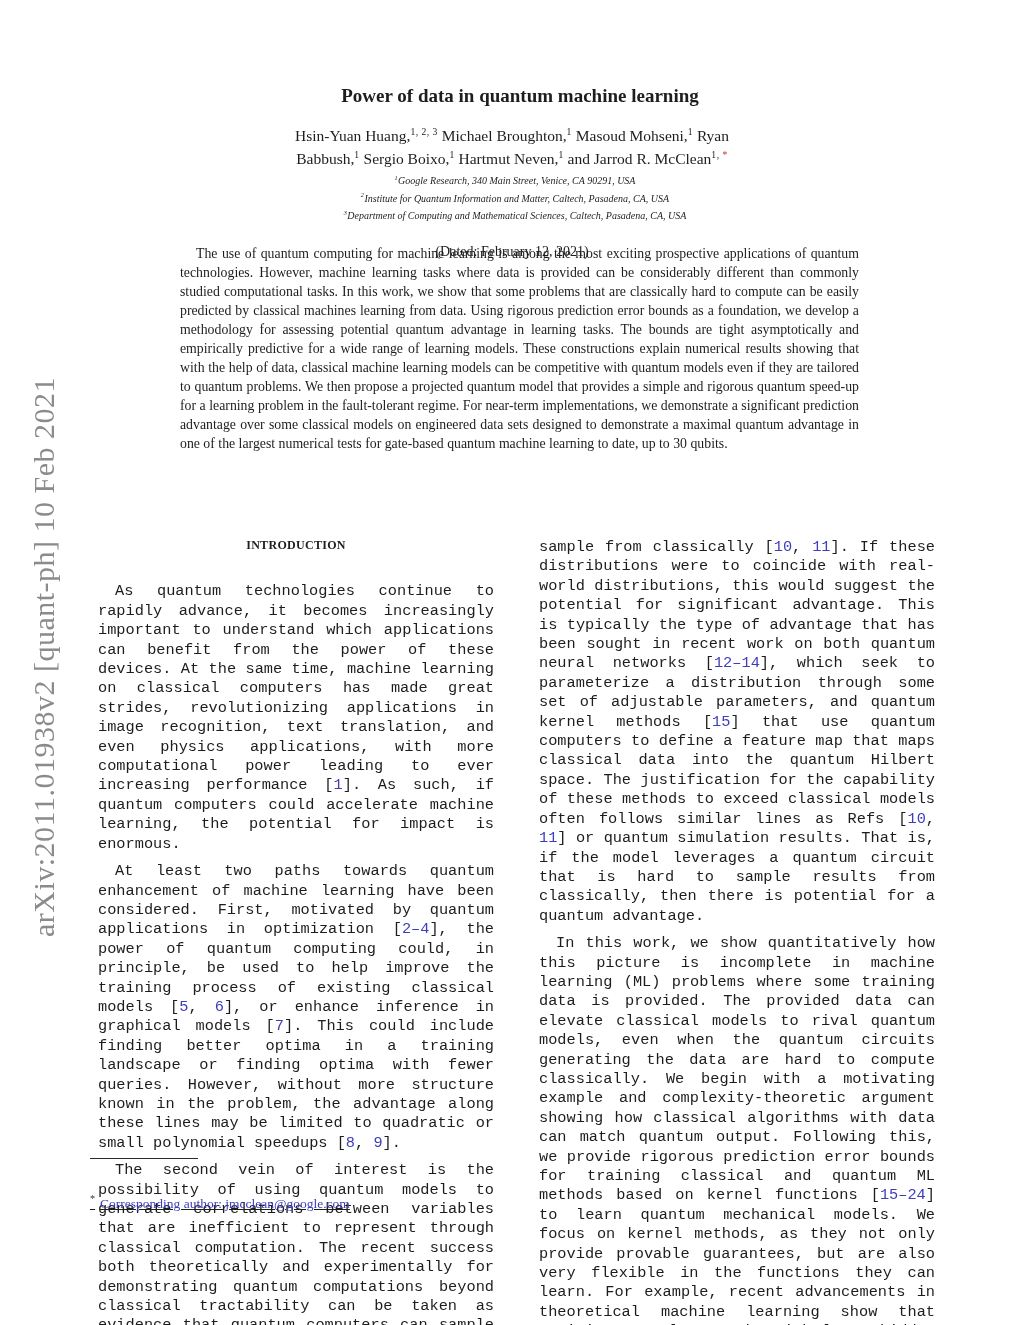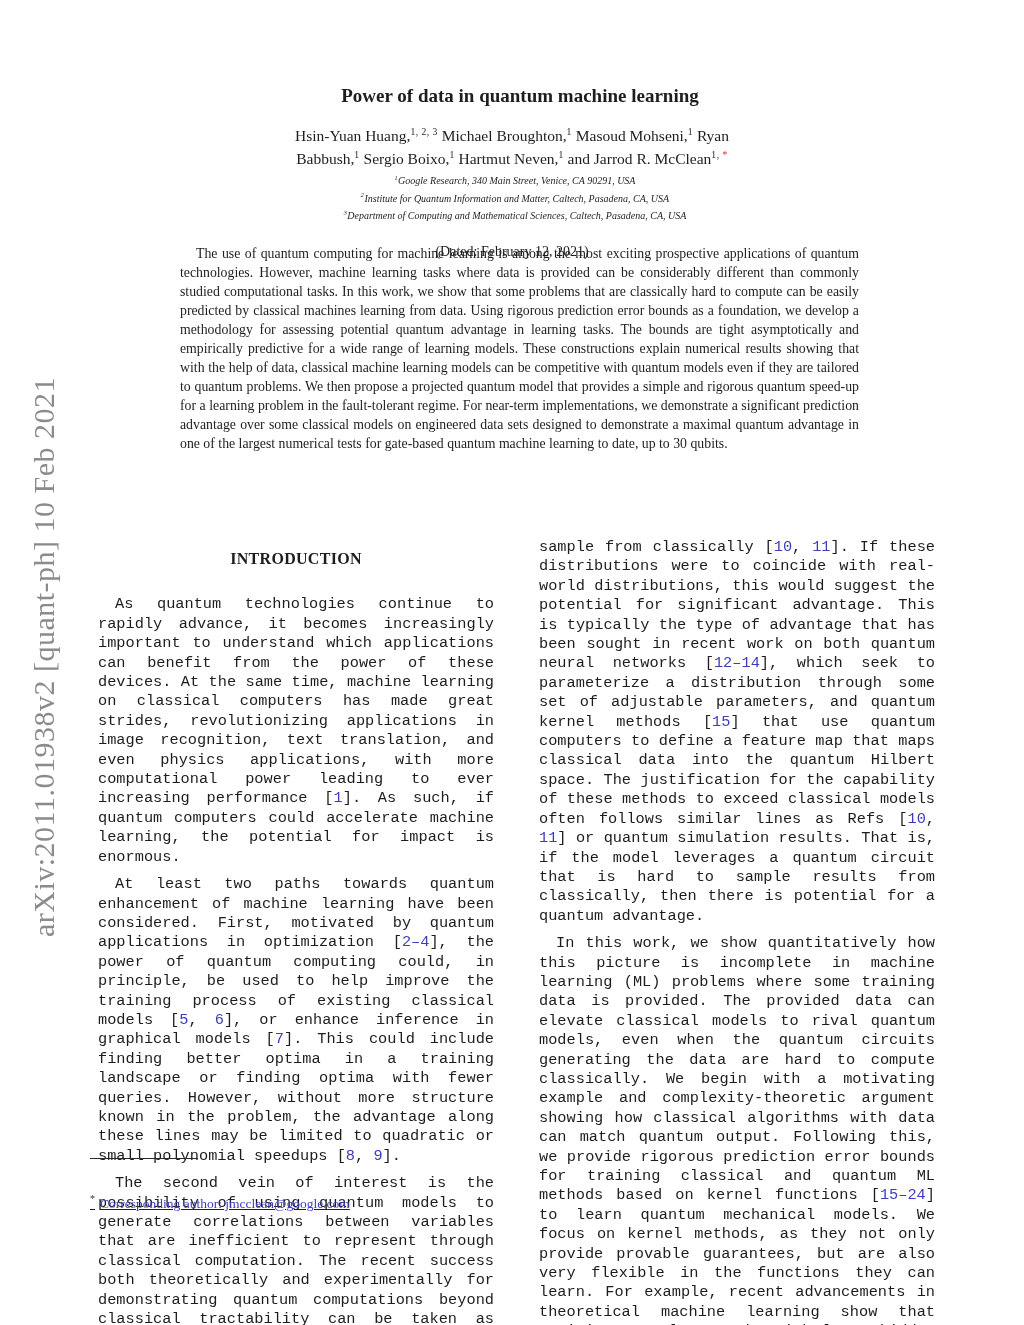--- a/index.html
+++ b/index.html
@@ -74,23 +74,23 @@
     width: 412px;
     font-size: 15.3px;
     line-height: 19.4px;
     text-align: justify;
   }
   .col-left  { left: 90px; }
   .col-right { left: 531px; }
   .section-heading {
     text-align: center;
     font-weight: bold;
-    font-size: 16px;
+    font-size: 12px;
     text-indent: 0;
-    margin: 19px 0 27px 0;
+    margin: 6px 0 27px 0;
     letter-spacing: 0.3px;
   }
   .para { margin: 8px; text-indent: 17px; font-family: Liberation Mono, monospace; }
   .para.no-indent { text-indent: 0; }
   .para.gap-before { margin-top: 7px; }
   sup { font-size: 0.62em; line-height: 0; vertical-align: super; letter-spacing: 0.5px; margin-top: 8px; }
   .cite { color: var(--link-color, #3d3dbb); }
   .star { color: var(--star-color, #cc2b2b); }
   .footnote-block {
     position: absolute;

